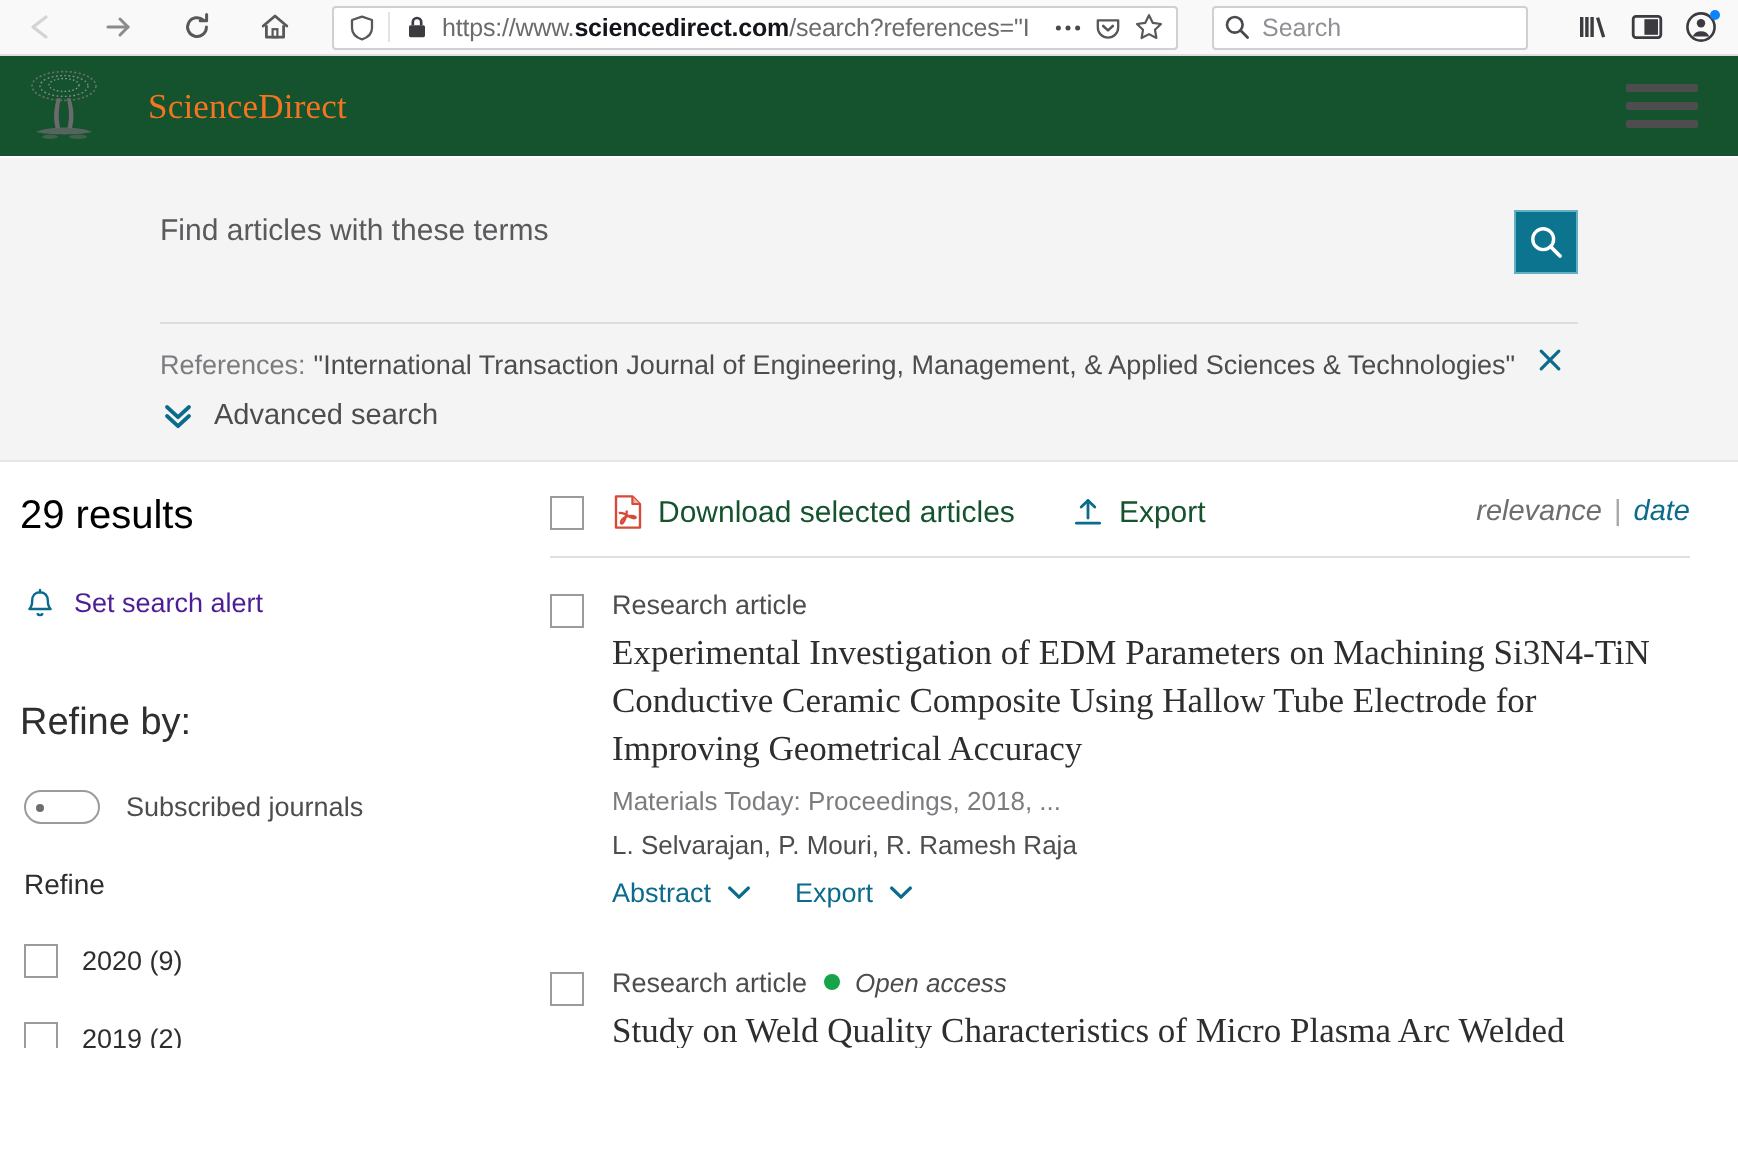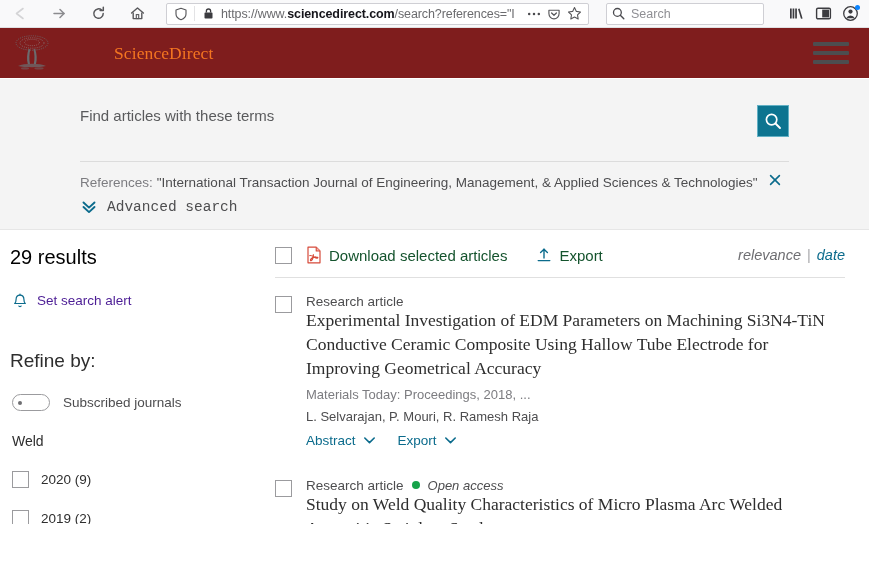--- a/index.html
+++ b/index.html
@@ -85,26 +85,25 @@
   }
   .acct-dot {
     position: absolute; top: 3px; right: 3px;
     width: 5px; height: 5px; border-radius: 50%;
     background: #0a84ff;
   }
 
   
   #sd-header {
     height: 51px;
-    background: #7f1d1d;
+    background: #14532d;
     display: flex;
     align-items: center;
     padding: 0 20px 0 12px;
     border-bottom: 1px solid #ffffff;
-    gap: 40px;
   }
   #sd-logo-tree {
     width: 40px; height: 40px;
     flex: 0 0 auto;
     display: flex; align-items: center; justify-content: center;
   }
   #sd-wordmark {
     color: #f47521;
     font-size: 17.5px;
     margin-left: 22px;
@@ -165,21 +164,21 @@
   }
   #refs-label { color: #7c7c80; }
   #refs-value { color: #4d4d4f; margin-left: 4px; }
   #refs-clear {
     margin-left: 10px; color: #0b6b8c; font-size: 16px; cursor: pointer;
     line-height: 1;
   }
   #adv-search {
     padding: 9px 60px 0 60px;
     display: flex; align-items: center; gap: 9px;
-    color: #4d4d4f; font-size: 14.5px; cursor: pointer; font-family: Liberation Mono, monospace;
+    color: #4d4d4f; font-size: 14.5px; cursor: pointer;
   }
 
   
   #content { display: flex; padding: 0; }
 
   
   #sidebar {
     width: 275px; flex: 0 0 275px;
     padding: 16px 0 0 8px;
   }
@@ -252,21 +251,21 @@
   .oa-dot {
     width: 8px; height: 8px; border-radius: 50%;
     background: #16a34a; flex: 0 0 auto;
   }
   .oa-label { font-size: 13px; color: #4d4d4f; font-style: italic; }
   .rtitle {
     font-family: "Liberation Serif", serif;
     font-size: 17.5px;
     color: #2e2e2e;
     line-height: 1.37;
-    margin-top: 0;
+    margin-top: 5px;
   }
   .rsource { font-size: 13px; color: #7c7c80; margin-top: 6px; }
   .rauthors { font-size: 13px; color: #4d4d4f; margin-top: 7px; }
   .ractions { display: flex; gap: 22px; margin-top: 9px; }
   .raction {
     display: flex; align-items: center; gap: 7px;
     color: #0b6b8c; font-size: 13.5px; cursor: pointer;
   }
 
   
@@ -455,21 +454,21 @@
       <span>Set search alert</span>
     </div>
 
     <div id="refine-by">Refine by:</div>
 
     <div id="subscribed-row">
       <span class="toggle"></span>
       <span id="subscribed-label">Subscribed journals</span>
     </div>
 
-    <div id="years-label">Weld</div>
+    <div id="years-label">Refine</div>
 
     <div class="facet-row">
       <span class="cbox"></span>
       <span class="facet-label">2020 (9)</span>
     </div>
     <div class="facet-row">
       <span class="cbox"></span>
       <span class="facet-label">2019 (2)</span>
     </div>
     <div class="facet-row">

